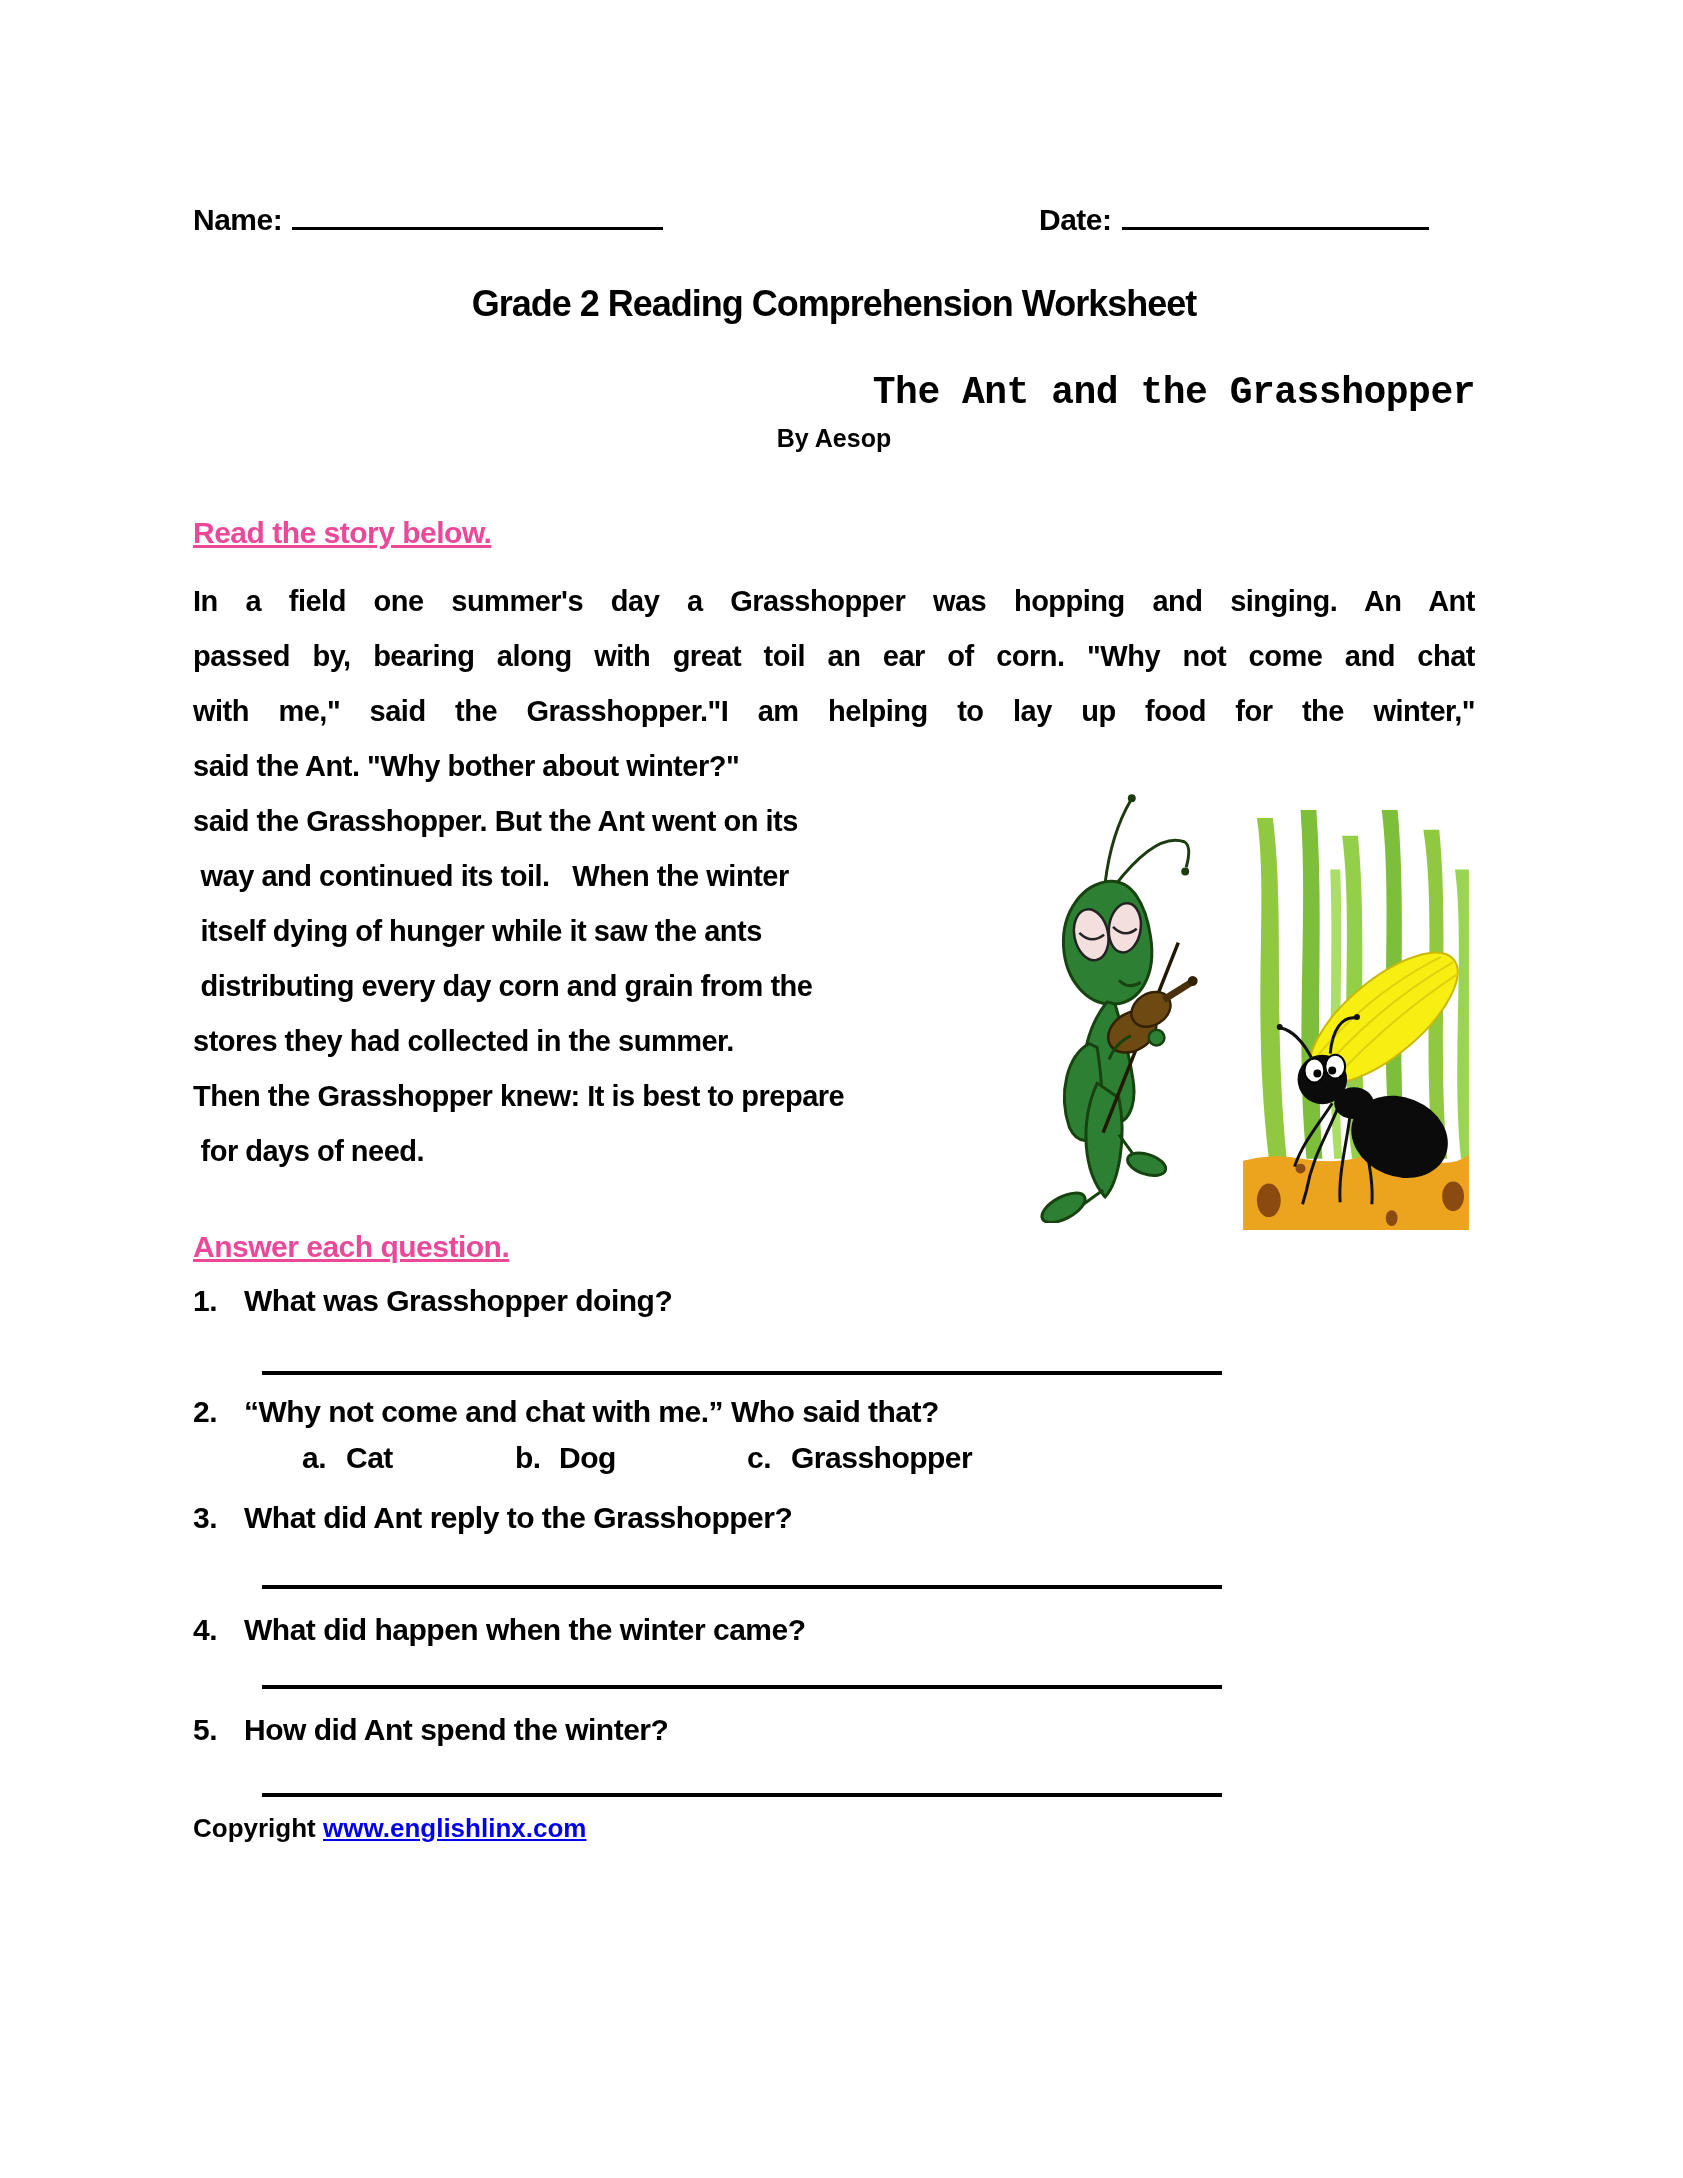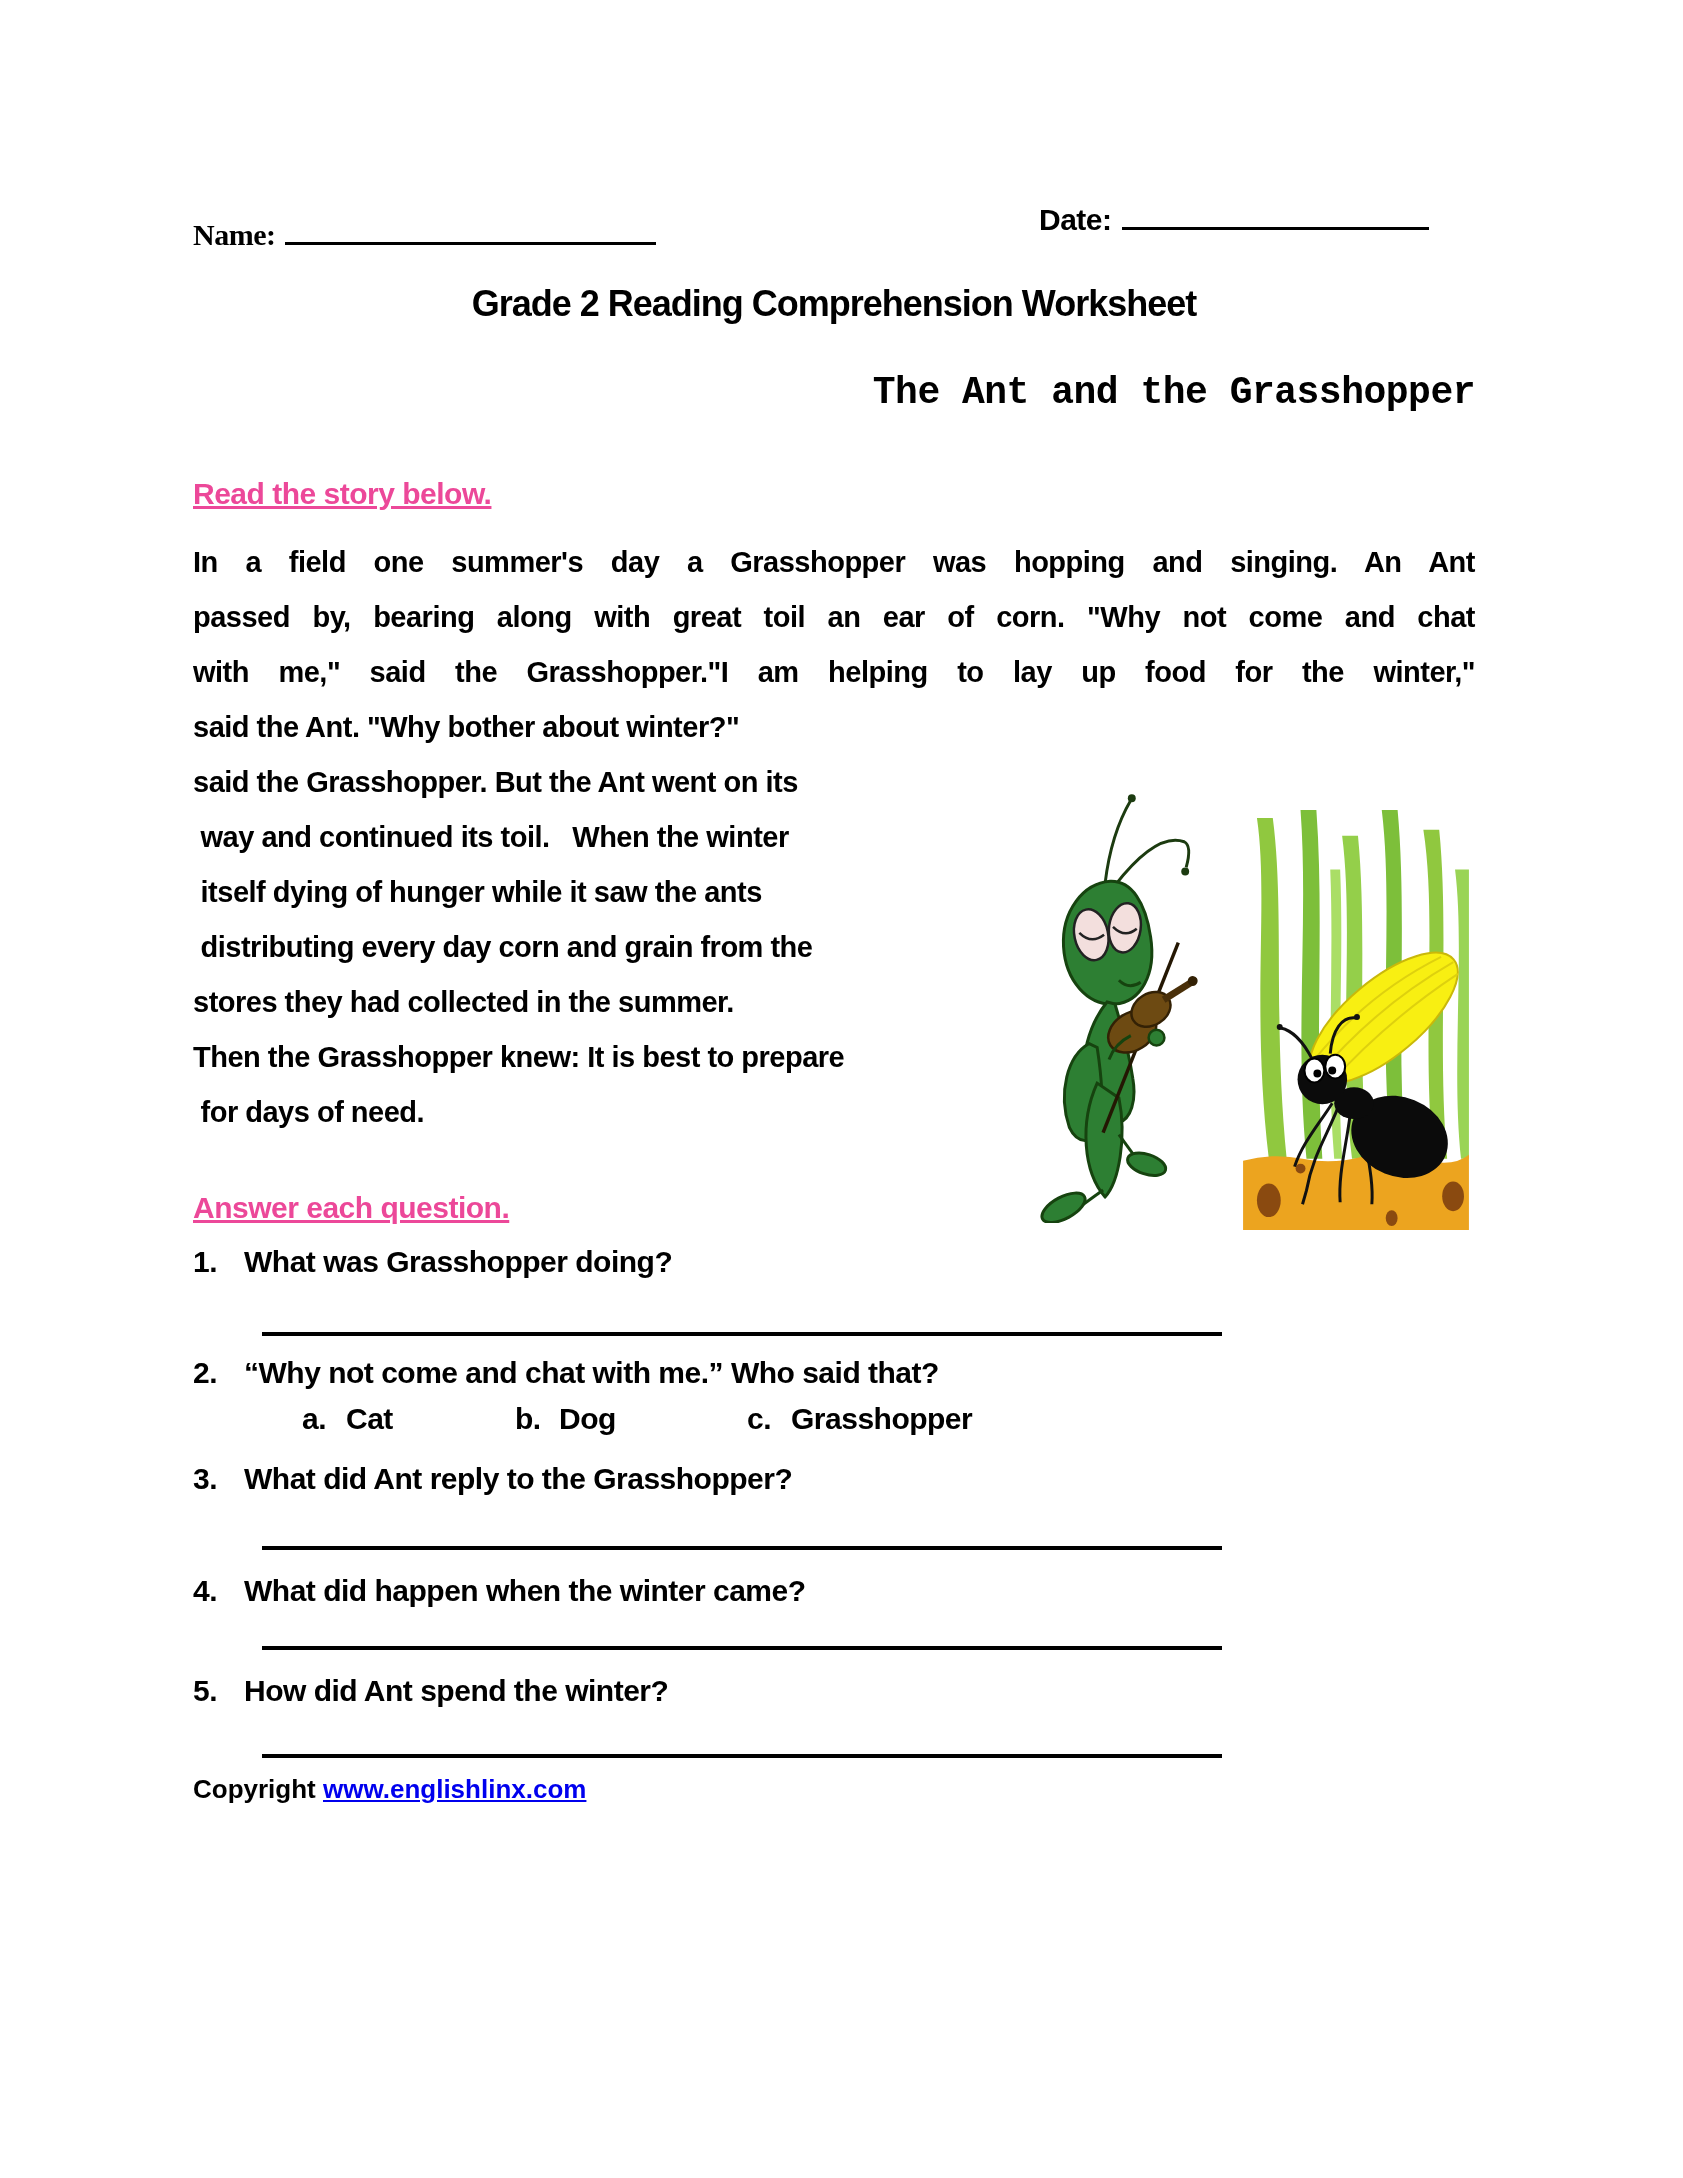--- a/index.html
+++ b/index.html
@@ -6,21 +6,21 @@
   html,body { background:#ffffff; }
   .page {
     position:relative; width:1683px; height:2178px; background:#ffffff;
     font-family:"Liberation Sans", sans-serif; font-weight:bold; color:#000;
     overflow:hidden;
   }
   .content { position:absolute; left:193px; top:203px; width:1282px; }
 
   
   .header-row { position:relative; height:46px; font-size:30px; letter-spacing:-0.5px; }
-  .name-group { position:absolute; left:0; top:15px; white-space:nowrap;font-family:Liberation Serif, serif; }
+  .name-group { position:absolute; left:0; top:0; white-space:nowrap; }
   .date-group { position:absolute; left:846px; top:0; white-space:nowrap; }
   .write-blank { display:inline-block; height:8px; border-bottom:3px solid #000; margin-left:10px; }
   .name-blank { width:371px; }
   .date-blank { width:307px; }
 
   .main-title  { margin-top:34px; text-align:center; font-size:36px; letter-spacing:-1px; }
   .story-title { margin-top:46px; text-align:right; font-size:38px; letter-spacing:-0.5px;font-family:Liberation Mono, monospace; }
   .author      { margin-top:10px; text-align:center; font-size:25px; }
 
   .section-heading { font-size:30px; color:#ec4899; letter-spacing:-0.5px;text-decoration:underline; }
@@ -60,20 +60,21 @@
 <div class="page">
   <div class="content">
 
     <div class="header-row">
       <div class="name-group"><span>Name:</span><span class="write-blank name-blank"></span></div>
       <div class="date-group"><span>Date:</span><span class="write-blank date-blank"></span></div>
     </div>
 
     <div class="main-title">Grade 2 Reading Comprehension Worksheet</div>
     <div class="story-title">The Ant and the Grasshopper</div>
+    <div class="author">By Aesop</div>
 
     <div class="section-heading read-heading">Read the story below.</div>
 
     <div class="story">
       <div class="story-line justified">In a field one summer's day a Grasshopper was hopping and singing. An Ant</div>
       <div class="story-line justified">passed by, bearing along with great toil an ear of corn. "Why not come and chat</div>
       <div class="story-line justified">with me," said the Grasshopper."I am helping to lay up food for the winter,"</div>
       <div class="story-line">said the Ant. "Why bother about winter?"</div>
       <div class="story-line">said the Grasshopper. But the Ant went on its</div>
       <div class="story-line"> way and continued its toil.   When the winter</div>

